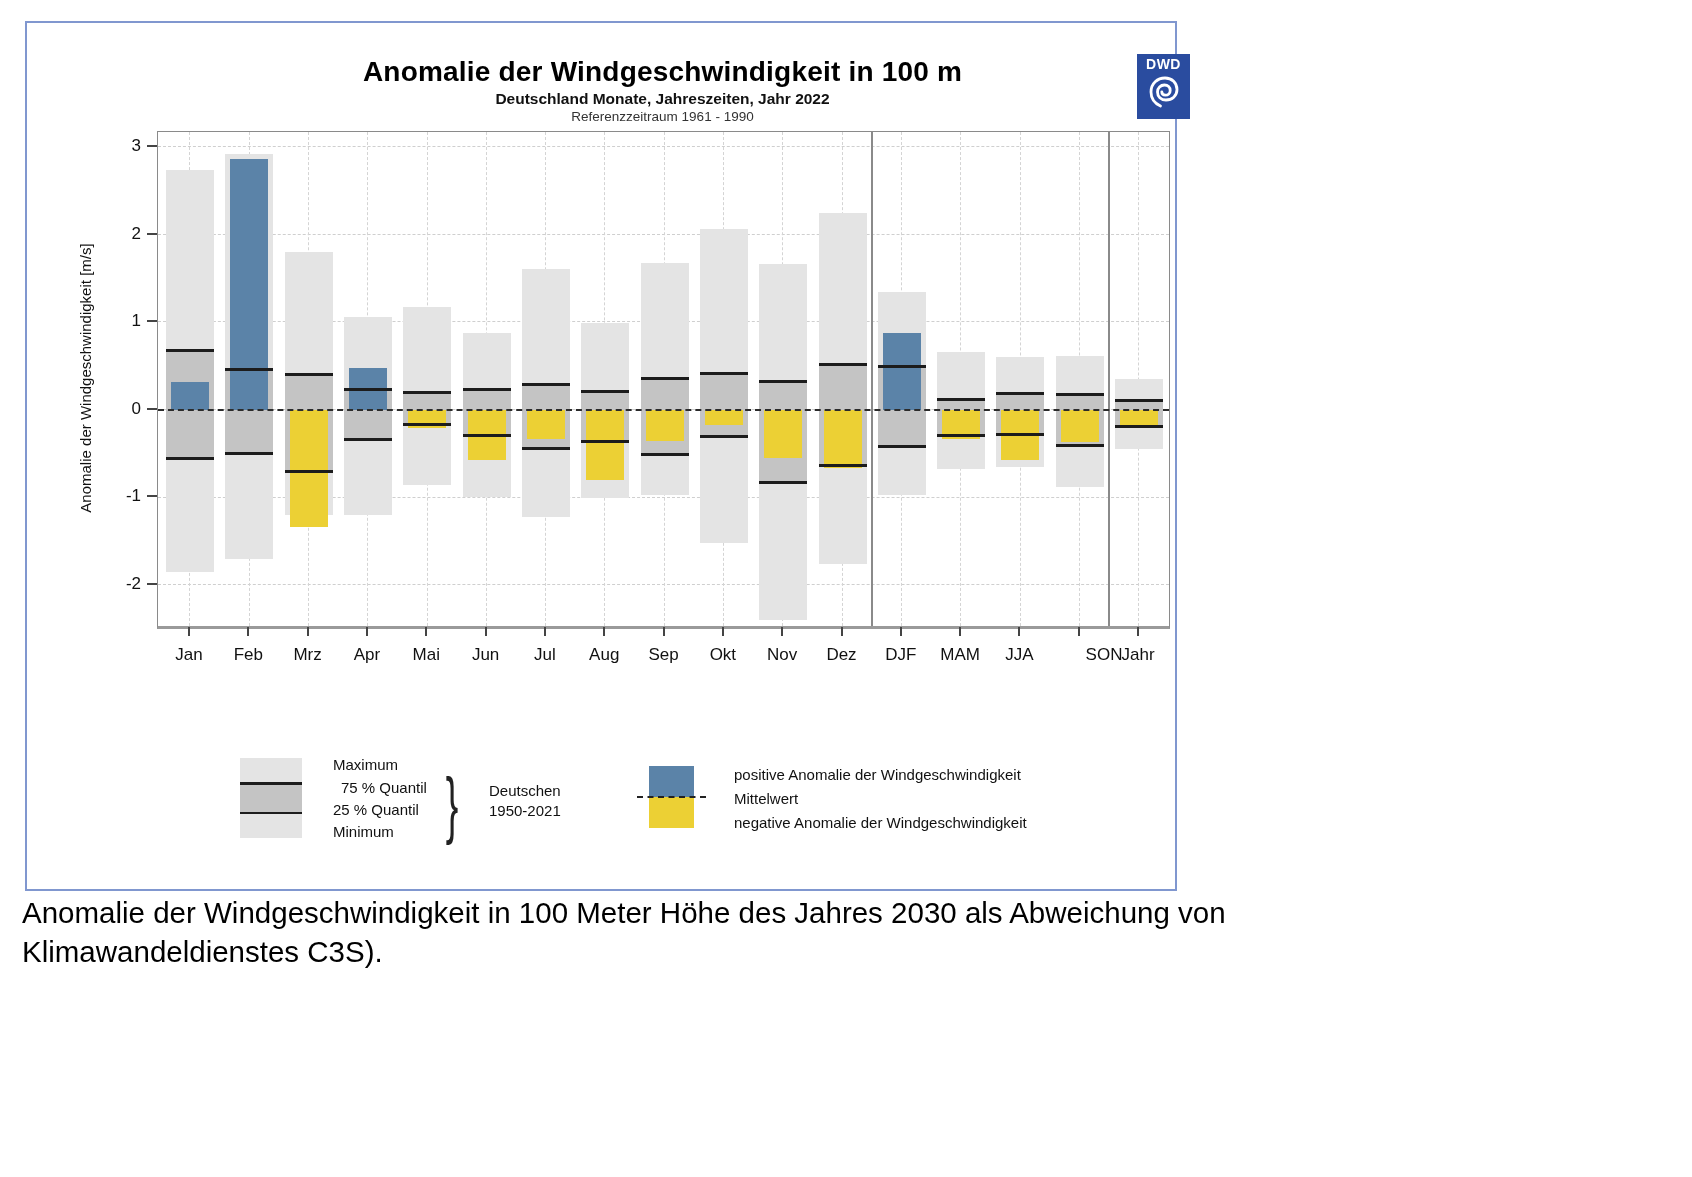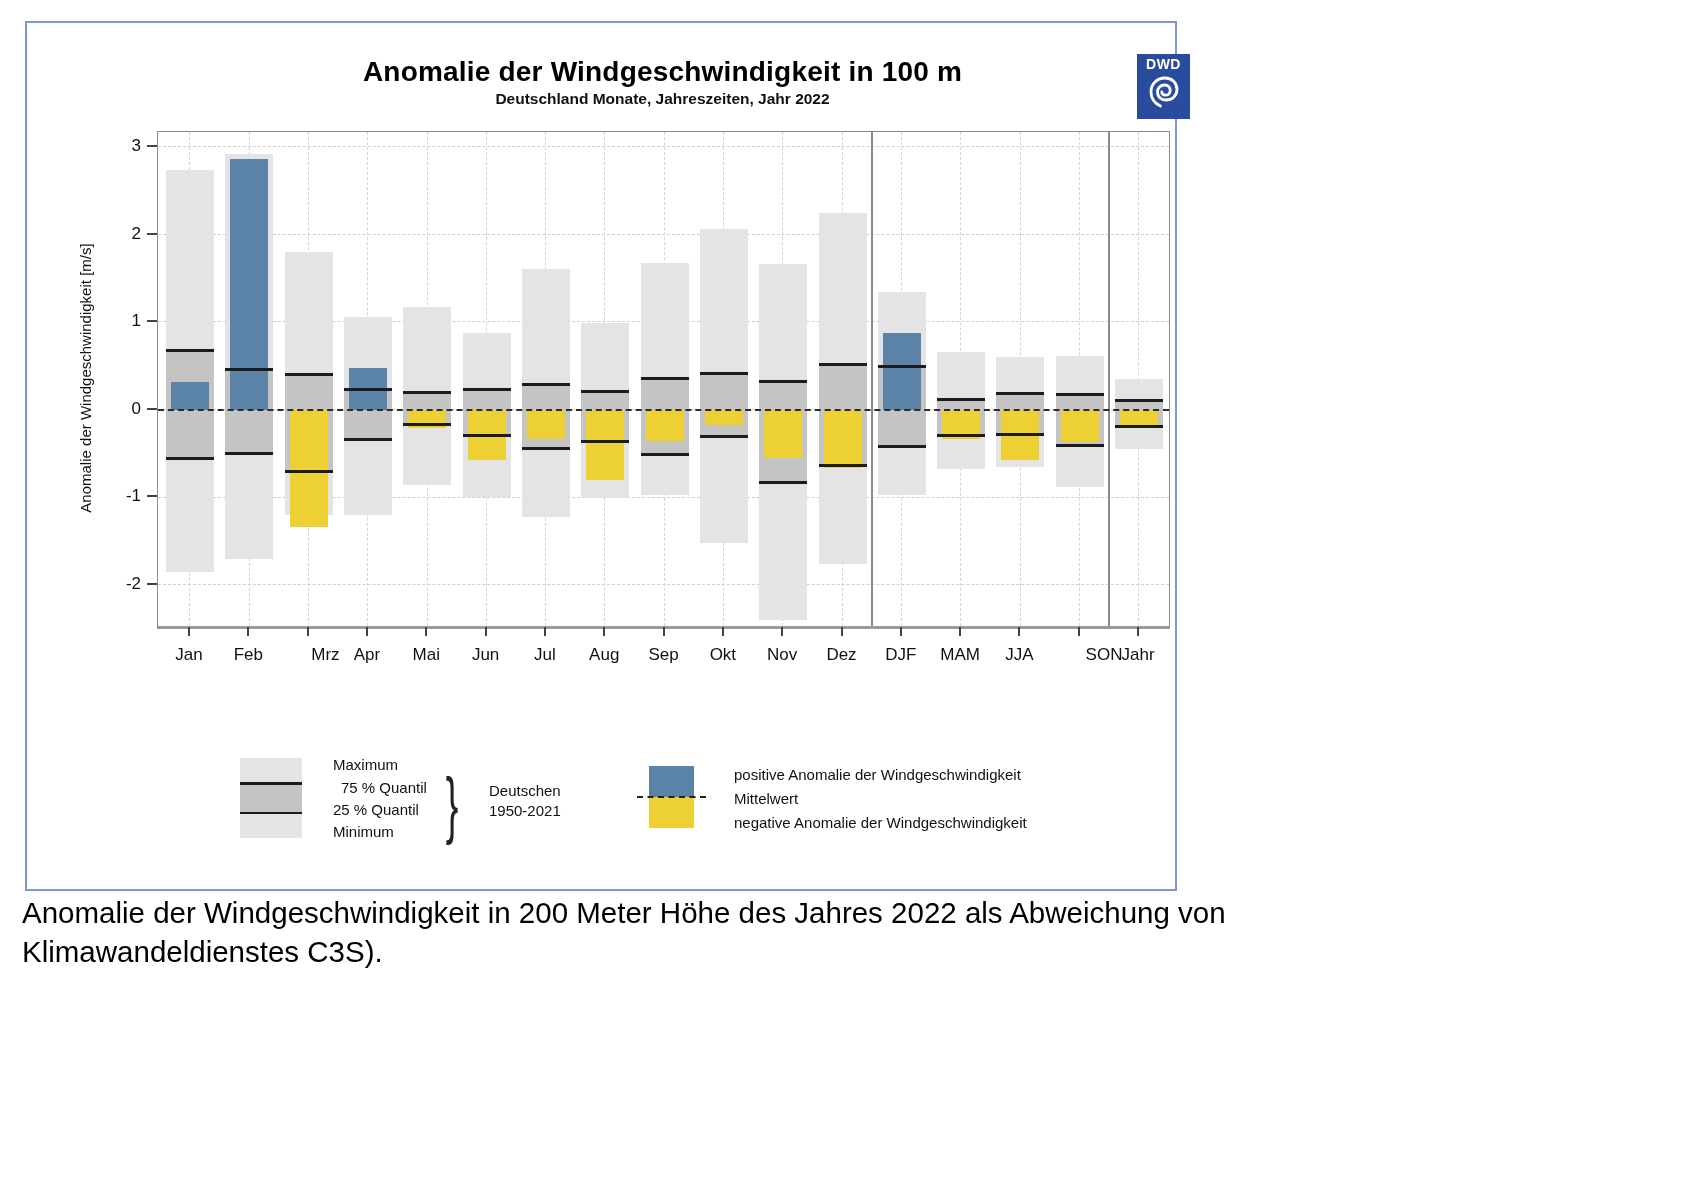--- a/index.html
+++ b/index.html
@@ -34,20 +34,21 @@
   #caption{position:absolute;left:22px;top:893px;width:1660px;font-size:29.5px;line-height:39px;color:#000;}
 </style>
 </head>
 <body>
 
 <div id="page">
 
   <div id="panel">
     <div class="title-main">Anomalie der Windgeschwindigkeit in 100 m</div>
     <div class="title-sub">Deutschland Monate, Jahreszeiten, Jahr 2022</div>
+    <div class="title-ref">Referenzzeitraum 1961 - 1990</div>
 
     <div id="dwd-logo">
       <div class="dwd-text">DWD</div>
       <svg width="36" height="38" viewBox="0 0 36 38">
         <path d="M14.5 34 C 8 31 5 26 5 20 C 5 11.5 11.5 6 19 6 C 26 6 31 11 31 17.5 C 31 24 26 28 20 28 C 14.8 28 11.5 24.5 11.5 20 C 11.5 15.8 14.6 13 18.4 13 C 22 13 24.2 15.4 24.2 18.4 C 24.2 21.4 22 23.2 19.4 23.2 C 17.2 23.2 15.8 21.8 15.8 19.8" fill="none" stroke="#ffffff" stroke-width="2.8" stroke-linecap="round"></path>
       </svg>
     </div>
 
     <div class="ylabel">Anomalie der Windgeschwindigkeit [m/s]</div>
 
@@ -198,21 +199,21 @@
       <div class="tick-label-y" style="position: absolute; left: 76px; top: 375.7px;">0</div>
       <div style="position: absolute; left: 120px; top: 472.3px; width: 10px; height: 2px; background: rgb(68, 68, 68);"></div>
       <div class="tick-label-y" style="position: absolute; left: 76px; top: 463.3px;">-1</div>
       <div style="position: absolute; left: 120px; top: 559.9px; width: 10px; height: 2px; background: rgb(68, 68, 68);"></div>
       <div class="tick-label-y" style="position: absolute; left: 76px; top: 550.9px;">-2</div>
       <div style="position: absolute; left: 161px; top: 604px; width: 2px; height: 9px; background: rgb(68, 68, 68);"></div>
       <div class="tick-label-x" style="position: absolute; left: 130px; top: 622px;">Jan</div>
       <div style="position: absolute; left: 220.32px; top: 604px; width: 2px; height: 9px; background: rgb(68, 68, 68);"></div>
       <div class="tick-label-x" style="position: absolute; left: 189.32px; top: 622px;">Feb</div>
       <div style="position: absolute; left: 279.64px; top: 604px; width: 2px; height: 9px; background: rgb(68, 68, 68);"></div>
-      <div class="tick-label-x" style="position: absolute; left: 248.64px; top: 622px; text-align: right;">Mrz</div>
+      <div class="tick-label-x" style="position: absolute; left: 248.64px; top: 622px;">Mrz</div>
       <div style="position: absolute; left: 338.96px; top: 604px; width: 2px; height: 9px; background: rgb(68, 68, 68);"></div>
       <div class="tick-label-x" style="position: absolute; left: 307.96px; top: 622px;">Apr</div>
       <div style="position: absolute; left: 398.28px; top: 604px; width: 2px; height: 9px; background: rgb(68, 68, 68);"></div>
       <div class="tick-label-x" style="position: absolute; left: 367.28px; top: 622px;">Mai</div>
       <div style="position: absolute; left: 457.6px; top: 604px; width: 2px; height: 9px; background: rgb(68, 68, 68);"></div>
       <div class="tick-label-x" style="position: absolute; left: 426.6px; top: 622px;">Jun</div>
       <div style="position: absolute; left: 516.92px; top: 604px; width: 2px; height: 9px; background: rgb(68, 68, 68);"></div>
       <div class="tick-label-x" style="position: absolute; left: 485.92px; top: 622px;">Jul</div>
       <div style="position: absolute; left: 576.24px; top: 604px; width: 2px; height: 9px; background: rgb(68, 68, 68);"></div>
       <div class="tick-label-x" style="position: absolute; left: 545.24px; top: 622px;">Aug</div>
@@ -230,17 +231,17 @@
       <div class="tick-label-x" style="position: absolute; left: 901.16px; top: 622px;">MAM</div>
       <div style="position: absolute; left: 991.48px; top: 604px; width: 2px; height: 9px; background: rgb(68, 68, 68);"></div>
       <div class="tick-label-x" style="position: absolute; left: 960.48px; top: 622px;">JJA</div>
       <div style="position: absolute; left: 1050.8px; top: 604px; width: 2px; height: 9px; background: rgb(68, 68, 68);"></div>
       <div class="tick-label-x" style="position: absolute; left: 1045px; top: 622px;">SON</div>
       <div style="position: absolute; left: 1110.12px; top: 604px; width: 2px; height: 9px; background: rgb(68, 68, 68);"></div>
       <div class="tick-label-x" style="position: absolute; left: 1079.12px; top: 622px;">Jahr</div>
     </div>
 
   <div id="caption">
-    <div>Anomalie der Windgeschwindigkeit in 200 Meter Höhe des Jahres 2022 als Abweichung von</div>
+    <div>Anomalie der Windgeschwindigkeit in 100 Meter Höhe des Jahres 2030 als Abweichung von</div>
     <div>Klimawandeldienstes C3S).</div>
   </div>
 
 </div>
 
 </body></html>

